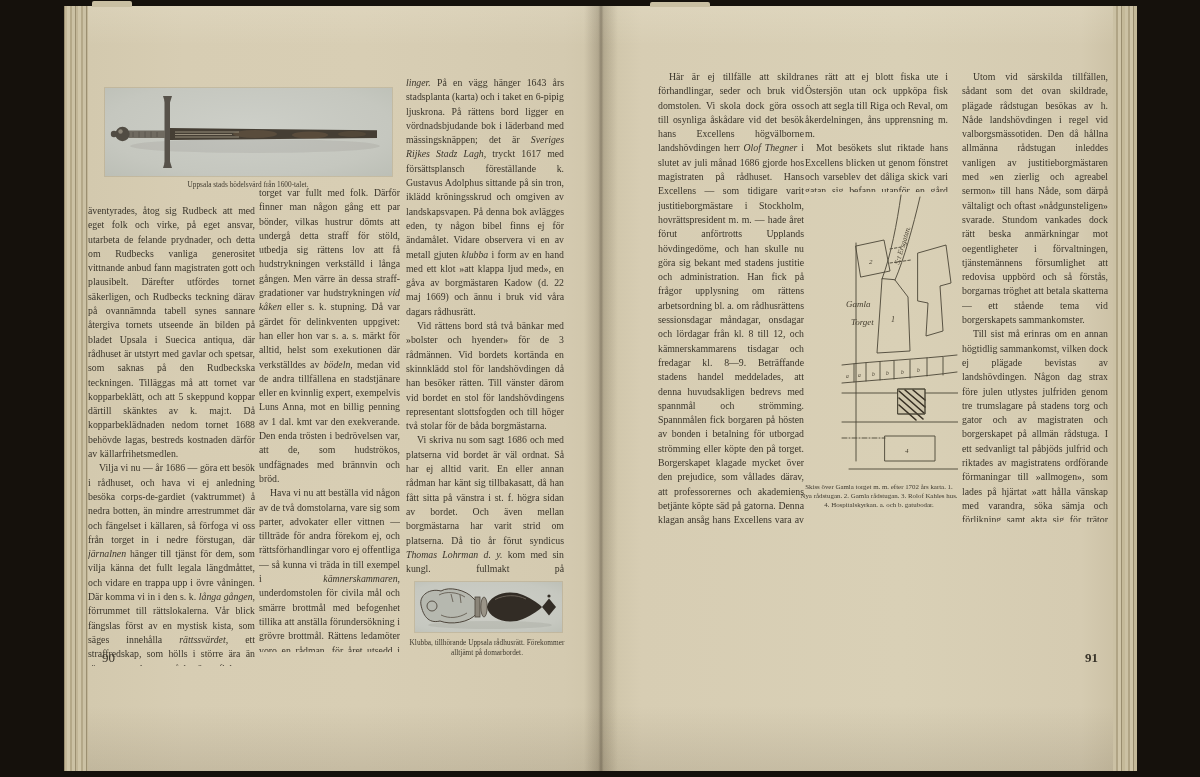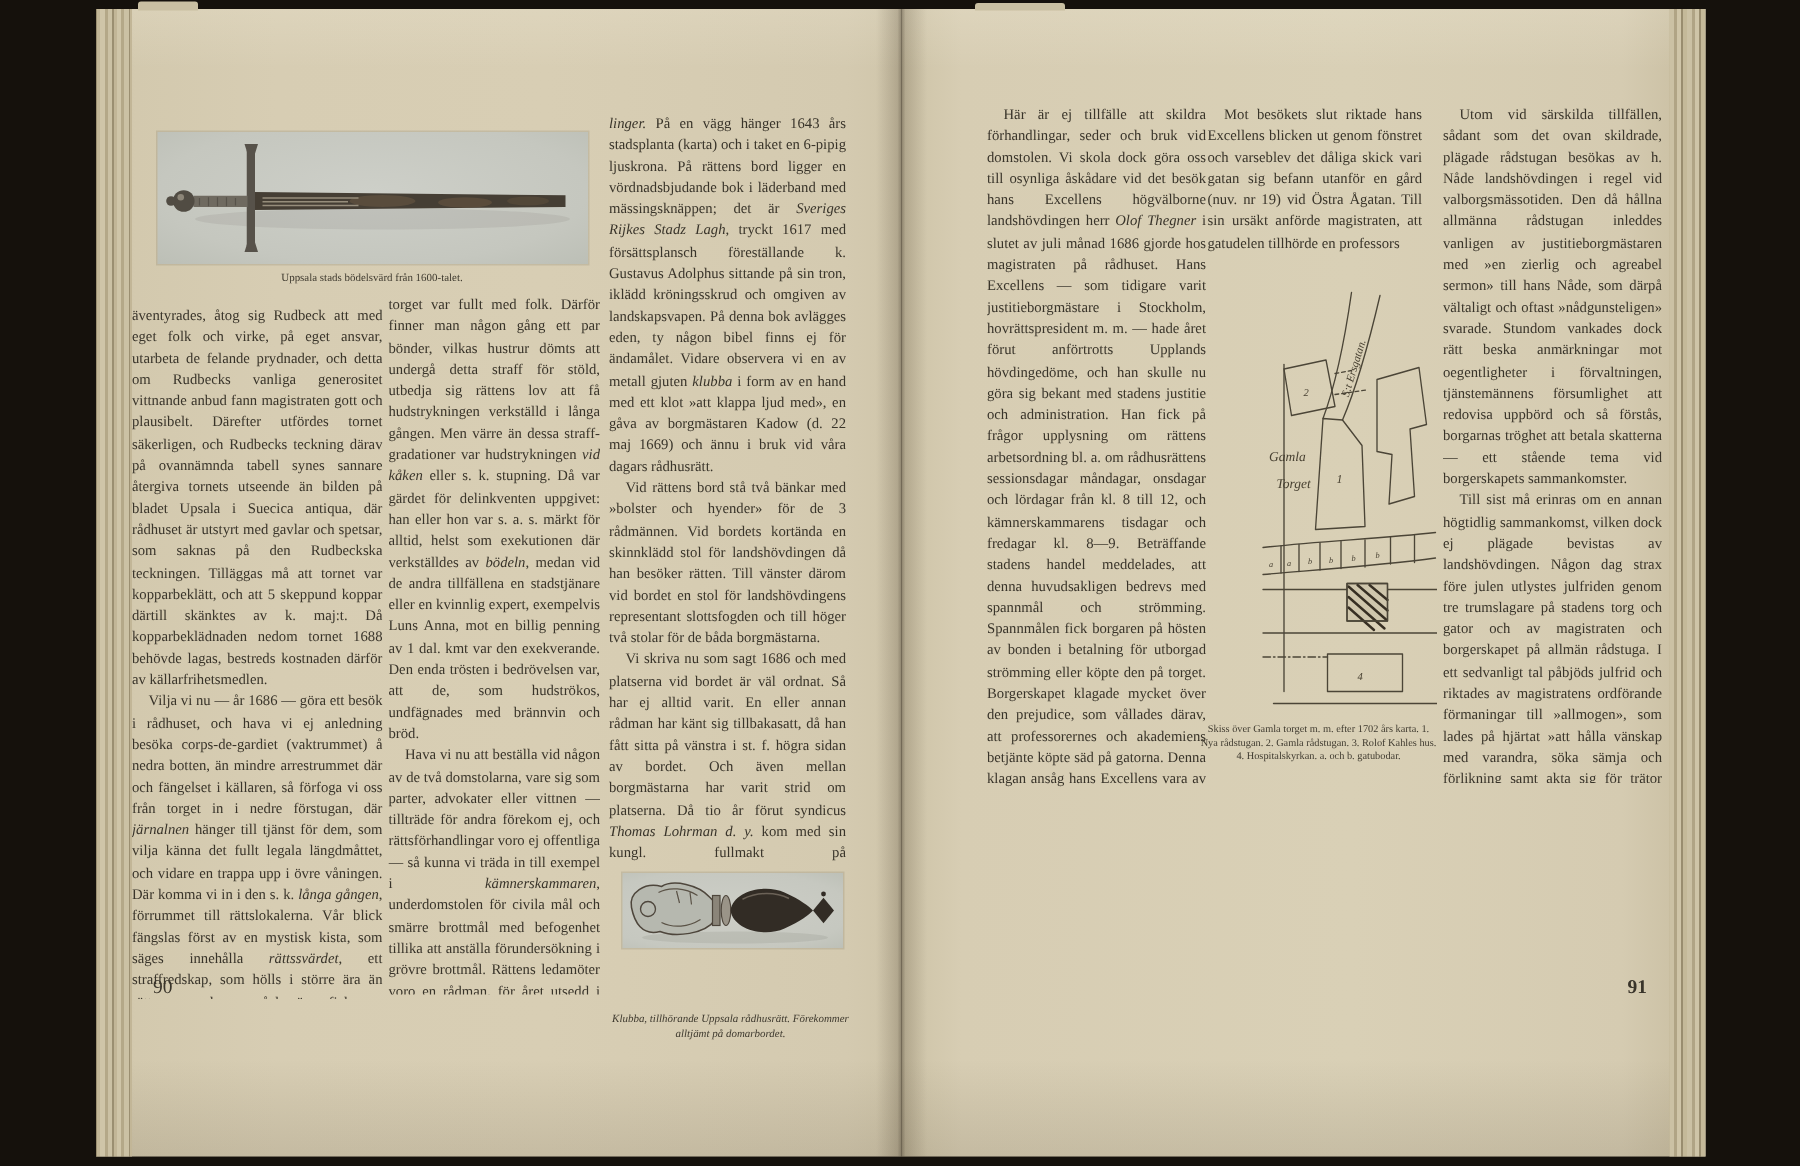--- a/index.html
+++ b/index.html
@@ -67,21 +67,21 @@
     <circle cx="15.5" cy="43.5" r="2.2" fill="#8d8678"></circle>
     <circle cx="9" cy="46" r="3.2" fill="#514c43"></circle>
   </svg>
 </div>
 <div class="caption" style="left:100px;top:180px;width:296px;">Uppsala stads bödelsvärd från 1600-talet.</div>
 
 <div class="col" style="left:88px;top:204px;width:167px;height:462px;">
     <p class="para">äventyrades, åtog sig Rudbeck att med eget folk och virke, på eget ansvar, utarbeta de felande prydnader, och detta om Rudbecks vanliga generositet vittnande anbud fann magistraten gott och plausibelt. Därefter utfördes tornet säkerligen, och Rudbecks teckning därav på ovannämnda tabell synes sannare återgiva tornets utseende än bilden på bladet Upsala i Suecica antiqua, där rådhuset är utstyrt med gavlar och spetsar, som saknas på den Rudbeckska teckningen. Tilläggas må att tornet var kopparbeklätt, och att 5 skeppund koppar därtill skänktes av k. maj:t. Då kopparbeklädnaden nedom tornet 1688 behövde lagas, bestreds kostnaden därför av källarfrihetsmedlen.</p>
     <p class="para ind">Vilja vi nu — år 1686 — göra ett besök i rådhuset, och hava vi ej anledning besöka corps-de-gardiet (vaktrummet) å nedra botten, än mindre arrestrummet där och fängelset i källaren, så förfoga vi oss från torget in i nedre förstugan, där <i>järnalnen</i> hänger till tjänst för dem, som vilja känna det fullt legala längdmåttet, och vidare en trappa upp i övre våningen. Där komma vi in i den s. k. <i>långa gången</i>, förrummet till rättslokalerna. Vår blick fängslas först av en mystisk kista, som säges innehålla <i>rättssvärdet</i>, ett straffredskap, som hölls i större ära än rättsyxan, och som på begäran fick som en särskild nåd hyras vid exekutioner mot 12 dal. kmt. Förutom en del pikar och andra minnen från forna orostider, ruvade gången själv på bistra minnen. Där risades eller hudströkos minderåriga eller kvinnor, som gjort sig förtjänta av kroppsstraff i denna, den  formen. En svårare var att hudstrykas vid  ute på torget och i allmänhetens åsyn, en eventualitet nog så obehaglig, då</p>
   </div>
-<div class="col" style="left:259px;top:197px;width:141px;height:466px;">
+<div class="col" style="left:259px;top:186px;width:141px;height:466px;">
     <p class="para">torget var fullt med folk. Därför finner man någon gång ett par bönder, vilkas hustrur dömts att undergå detta straff för stöld, utbedja sig rättens lov att få hudstrykningen verkställd i långa gången. Men värre än dessa straff-gradationer var hudstrykningen <i>vid kåken</i> eller s. k. stupning. Då var gärdet för delinkventen uppgivet: han eller hon var s. a. s. märkt för alltid, helst som exekutionen där verkställdes av <i>bödeln</i>, medan vid de andra tillfällena en stadstjänare eller en kvinnlig expert, exempelvis Luns Anna, mot en billig penning av 1 dal. kmt var den exekverande. Den enda trösten i bedrövelsen var, att de, som hudströkos, undfägnades med brännvin och bröd.</p>
     <p class="para ind">Hava vi nu att beställa vid någon av de två domstolarna, vare sig som parter, advokater eller vittnen — tillträde för andra förekom ej, och rättsförhandlingar voro ej offentliga — så kunna vi träda in till exempel i <i>kämnerskammaren</i>, underdomstolen för civila mål och smärre brottmål med befogenhet tillika att anställa förundersökning i grövre brottmål. Rättens ledamöter voro en rådman, för året utsedd i tur och ordning till preses, samt 2 kämnerer, valda för 2 år, och en notarie vid protokollet. Stadsfiskalen eller stadsvaktmästaren uppträdde som åklagare. I Kammaren förvarades en hel arsenal av vapen och därjämte en del straffredskap (uppräknade i Kjellbergs uppsats). Utom kämnerskammaren fanns en , där en del av stadens arkiv förvarades.</p>
   </div>
 <div class="col" style="left:406px;top:76px;width:158px;height:502px;">
     <p class="para"><i>linger.</i> På en vägg hänger 1643 års stadsplanta (karta) och i taket en 6-pipig ljuskrona. På rättens bord ligger en vördnadsbjudande bok i läderband med mässingsknäppen; det är <i>Sveriges Rijkes Stadz Lagh</i>, tryckt 1617 med försättsplansch föreställande k. Gustavus Adolphus sittande på sin tron, iklädd kröningsskrud och omgiven av landskapsvapen. På denna bok avlägges eden, ty någon bibel finns ej för ändamålet. Vidare observera vi en av metall gjuten <i>klubba</i> i form av en hand med ett klot »att klappa ljud med», en gåva av borgmästaren Kadow (d. 22 maj 1669) och ännu i bruk vid våra dagars rådhusrätt.</p>
     <p class="para ind">Vid rättens bord stå två bänkar med »bolster och hyender» för de 3 rådmännen. Vid bordets kortända en skinnklädd stol för landshövdingen då han besöker rätten. Till vänster därom vid bordet en stol för landshövdingens representant slottsfogden och till höger två stolar för de båda borgmästarna.</p>
     <p class="para ind">Vi skriva nu som sagt 1686 och med platserna vid bordet är väl ordnat. Så har ej alltid varit. En eller annan rådman har känt sig tillbakasatt, då han fått sitta på vänstra i st. f. högra sidan av bordet. Och även mellan borgmästarna har varit strid om platserna. Då tio år förut syndicus <i>Thomas Lohrman d. y.</i> kom med sin kungl. fullmakt på justitieborgmästareämbetet och ämnade intaga den plats närmast landshövdingens presidentstol, förklarade förutvarande politi-borgmästaren  sig ej vilja gå upp på rådstugan och det ringaste assistera magistraten, med mindre han finge behålla »högre handen och högre rum» för sig. Magistraten mente dock, att justitieborgmästaren liksom hans antecessorer borde ha præcedensen och främsta rummet. Efter åtskilligt parlamenterande ingicks en kompromiss:  på rådstugan skulle</p>
   </div>
 
 <div class="figure" id="fig-klubba">
@@ -91,28 +91,29 @@
     <circle cx="17" cy="24" r="5" fill="none" stroke="#4e463c" stroke-width="0.9"></circle>
     <path d="M24,13 C31,9 42,10 50,15 M26,33 C34,37 44,36 52,31 M36,12 L38,20 M45,13 L46,21" fill="none" stroke="#5a5246" stroke-width="0.8"></path>
     <rect x="60" y="15" width="5" height="20" fill="#8b8579" stroke="#4e463c" stroke-width="0.8"></rect>
     <ellipse cx="69" cy="25" rx="3.2" ry="10" fill="#9a9488" stroke="#4e463c" stroke-width="0.8"></ellipse>
     <path d="M72,25 C74,12 95,7 108,13 C119,18 124,22 127,25 C124,28 119,32 108,37 C95,43 74,38 72,25 Z" fill="#322c25"></path>
     <path d="M80,17.5 C90,12.5 102,12.5 111,17" fill="none" stroke="#6b6257" stroke-width="1"></path>
     <path d="M127,25 L134,16.5 L141,25 L134,33.5 Z" fill="#322c25"></path>
     <circle cx="134" cy="14" r="1.6" fill="#322c25"></circle>
   </svg>
 </div>
-<div class="caption" style="left:402px;top:674px;width:170px;font-style:italic;">Klubba, tillhörande Uppsala rådhusrätt. Förekommer alltjämt på domarbordet.</div>
+<div class="caption" style="left:402px;top:638px;width:170px;">Klubba, tillhörande Uppsala rådhusrätt. Förekommer alltjämt på domarbordet.</div>
 
 <div class="pageno" style="left:102px;top:650px;">90</div>
 
 <div class="col" style="left:658px;top:70px;width:146px;height:458px;">
     <p class="para ind">Här är ej tillfälle att skildra förhandlingar, seder och bruk vid domstolen. Vi skola dock göra oss till osynliga åskådare vid det besök hans Excellens högvälborne landshövdingen herr <i>Olof Thegner</i> i slutet av juli månad 1686 gjorde hos magistraten på rådhuset. Hans Excellens — som tidigare varit justitieborgmästare i Stockholm, hovrättspresident m. m. — hade året förut anförtrotts Upplands hövdingedöme, och han skulle nu göra sig bekant med stadens justitie och administration. Han fick på frågor upplysning om rättens arbetsordning bl. a. om rådhusrättens sessionsdagar måndagar, onsdagar och lördagar från kl. 8 till 12, och kämnerskammarens tisdagar och fredagar kl. 8—9. Beträffande stadens handel meddelades, att denna huvudsakligen bedrevs med spannmål och strömming. Spannmålen fick borgaren på hösten av bonden i betalning för utborgad strömming eller köpte den på torget. Borgerskapet klagade mycket över den prejudice, som vållades därav, att professorernes och akademiens betjänte köpte säd på gatorna. Denna klagan ansåg hans Excellens vara av ringa importence, eftersom professorerna köpte för hushållsbehov och ej till avsalu; men borgmästaren Lohrman invände att därmed likvisst skedde underslev. Magistraten besvärade sig ock över somliga studenter, som genom sina kokerskor sålde strömming, kött m. m.; begärdes förty correction däremot. — Många andra ämnen förhandlades ock, såsom uppsala-boar-</p>
   </div>
 <div class="col" style="left:805px;top:70px;width:143px;height:122px;">
+    <p class="para">nes rätt att ej blott fiska ute i Östersjön utan ock uppköpa fisk och att segla till Riga och Reval, om åkerdelningen, åns upprensning m. m.</p>
     <p class="para ind">Mot besökets slut riktade hans Excellens blicken ut genom fönstret och varseblev det dåliga skick vari gatan sig befann utanför en gård (nuv. nr 19) vid Östra Ågatan. Till sin ursäkt anförde magistraten, att gatudelen tillhörde en professors</p>
   </div>
 
 <div id="map-box">
   <svg viewBox="0 0 117 284" width="117" height="284" class="mapink">
     <g stroke="#4b4537" stroke-width="0.9" fill="none" stroke-linejoin="round" stroke-linecap="round">
       <path d="M15,50 V268"></path>
       <path d="M60,2 C56,30 50,62 41,86 M79,4 C72,34 63,66 54,87"></path>
       <path d="M15,53 L43,47 L49,78 L20,84 Z"></path>
       <path d="M49,56 L60,54 M49,70 L70,67" stroke-dasharray="2.5,2"></path>

